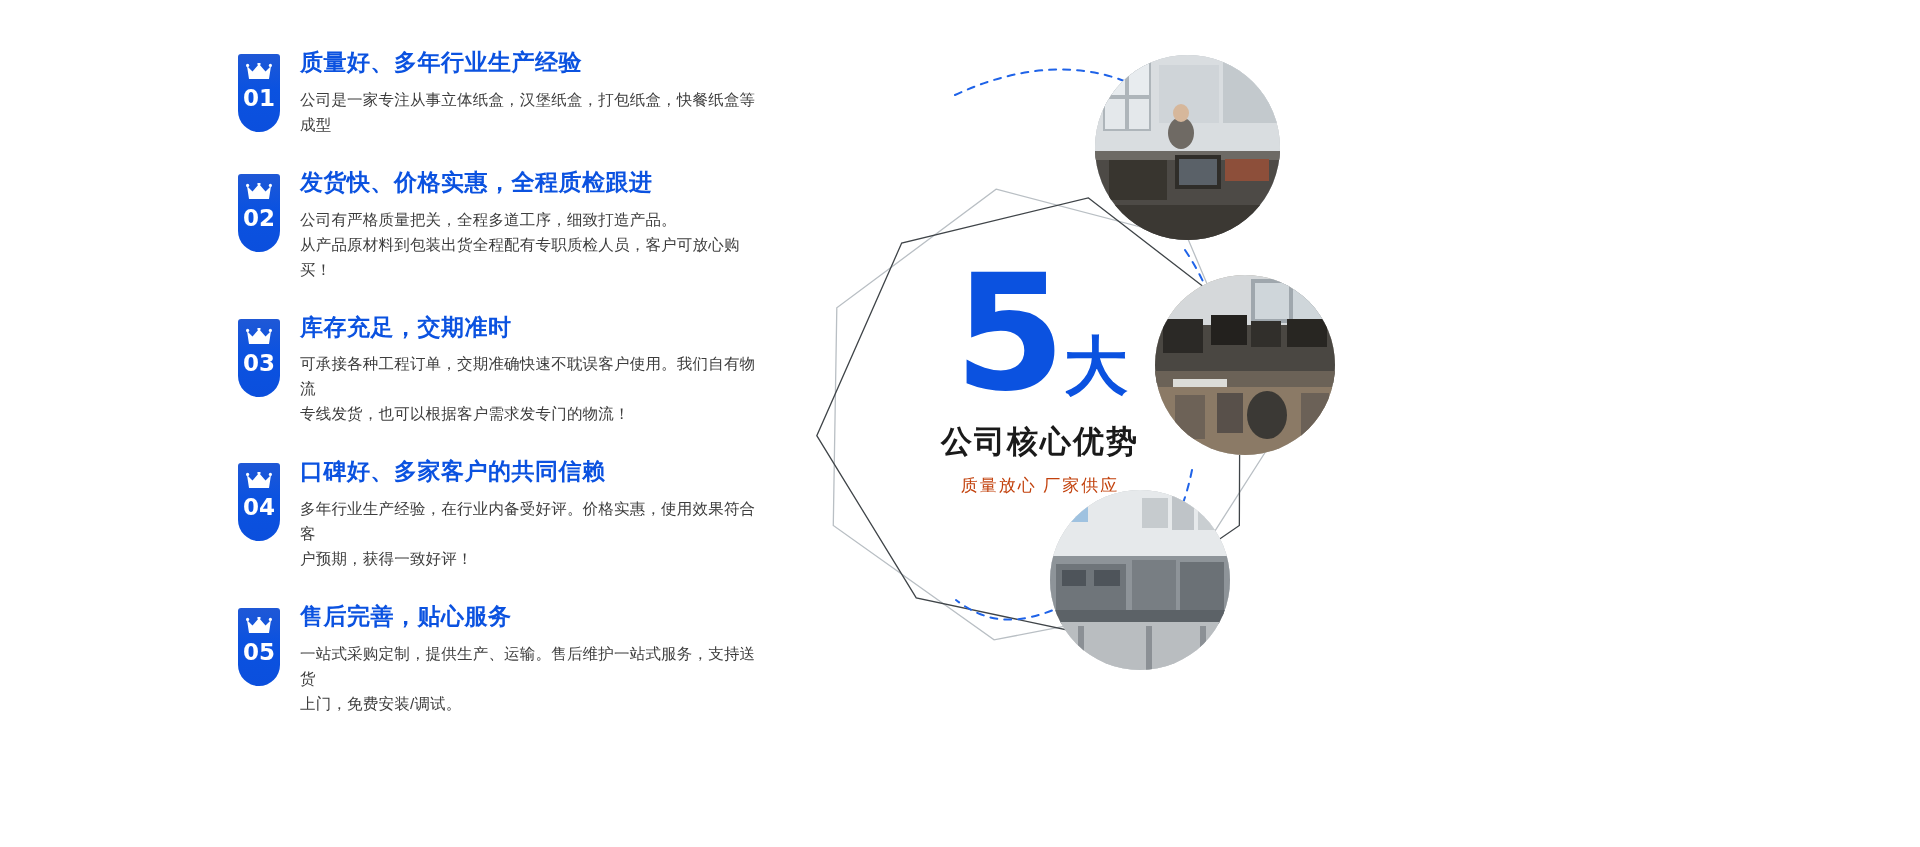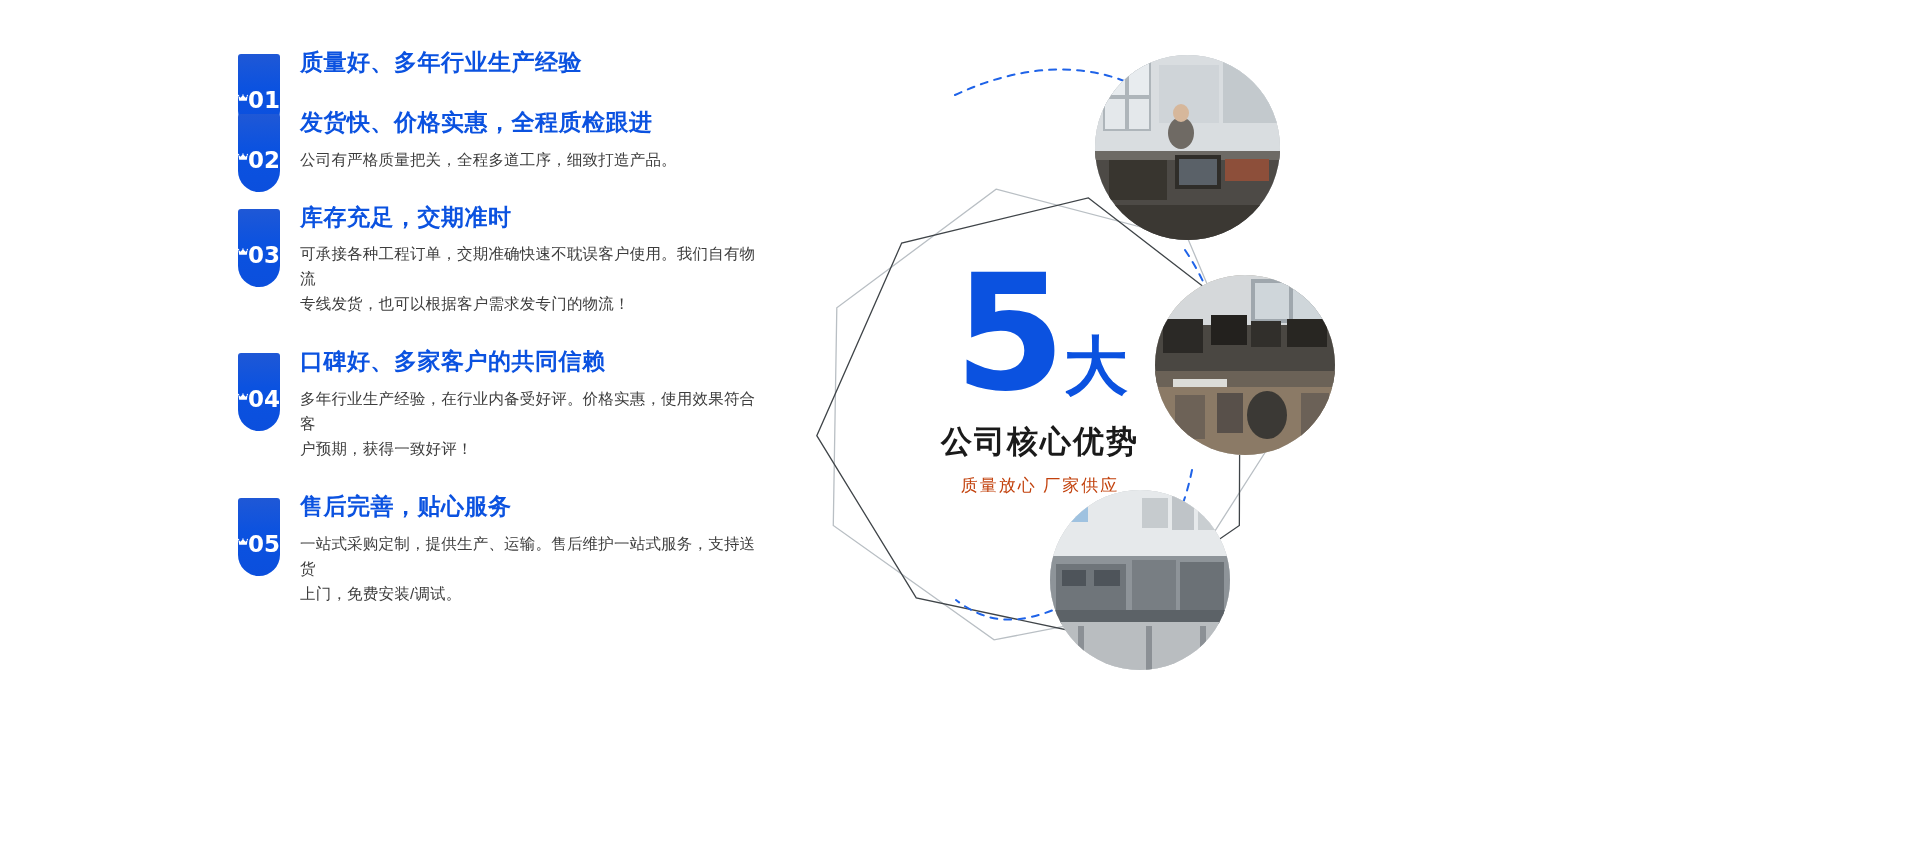--- a/index.html
+++ b/index.html
@@ -25,21 +25,21 @@
   .feature-item:last-child { margin-bottom:0; }
 
   
   .badge {
     position:absolute;
     left:0; top:6px;
     width:42px; height:78px;
     background:linear-gradient(180deg,#1f58d6 0%,#0b52e0 45%,#0b4fdd 100%);
     border-radius:3px 3px 21px 21px;
     display:flex;
-    flex-direction:row;
+    flex-direction:column;
     align-items:center;
     justify-content:flex-start;
     padding-top:9px;
   }
   .badge .crown { width:26px; height:18px; display:block; }
   .badge .num {
     color:#ffffff;
     font-size:23px;
     font-weight:700;
     letter-spacing:0px;
@@ -153,36 +153,38 @@
         <svg class="crown" viewBox="0 0 26 18">
           <path d="M1 3 L6.5 8.5 L13 1 L19.5 8.5 L25 3 L23 16 L3 16 Z" fill="#ffffff"></path>
           <circle cx="1.6" cy="2.4" r="1.6" fill="#ffffff"></circle>
           <circle cx="24.4" cy="2.4" r="1.6" fill="#ffffff"></circle>
           <circle cx="13" cy="0.9" r="1.6" fill="#ffffff"></circle>
         </svg>
         <span class="num">01</span>
       </div>
       <div class="f-title">质量好、多年行业生产经验</div>
       <div class="f-body">
+        <span class="ln">公司是一家专注从事立体纸盒，汉堡纸盒，打包纸盒，快餐纸盒等成型</span>
       </div>
     </div>
 
     <div class="feature-item">
       <div class="badge">
         <svg class="crown" viewBox="0 0 26 18">
           <path d="M1 3 L6.5 8.5 L13 1 L19.5 8.5 L25 3 L23 16 L3 16 Z" fill="#ffffff"></path>
           <circle cx="1.6" cy="2.4" r="1.6" fill="#ffffff"></circle>
           <circle cx="24.4" cy="2.4" r="1.6" fill="#ffffff"></circle>
           <circle cx="13" cy="0.9" r="1.6" fill="#ffffff"></circle>
         </svg>
         <span class="num">02</span>
       </div>
       <div class="f-title">发货快、价格实惠，全程质检跟进</div>
       <div class="f-body">
         <span class="ln">公司有严格质量把关，全程多道工序，细致打造产品。</span>
+        <span class="ln">从产品原材料到包装出货全程配有专职质检人员，客户可放心购买！</span>
       </div>
     </div>
 
     <div class="feature-item">
       <div class="badge">
         <svg class="crown" viewBox="0 0 26 18">
           <path d="M1 3 L6.5 8.5 L13 1 L19.5 8.5 L25 3 L23 16 L3 16 Z" fill="#ffffff"></path>
           <circle cx="1.6" cy="2.4" r="1.6" fill="#ffffff"></circle>
           <circle cx="24.4" cy="2.4" r="1.6" fill="#ffffff"></circle>
           <circle cx="13" cy="0.9" r="1.6" fill="#ffffff"></circle>

